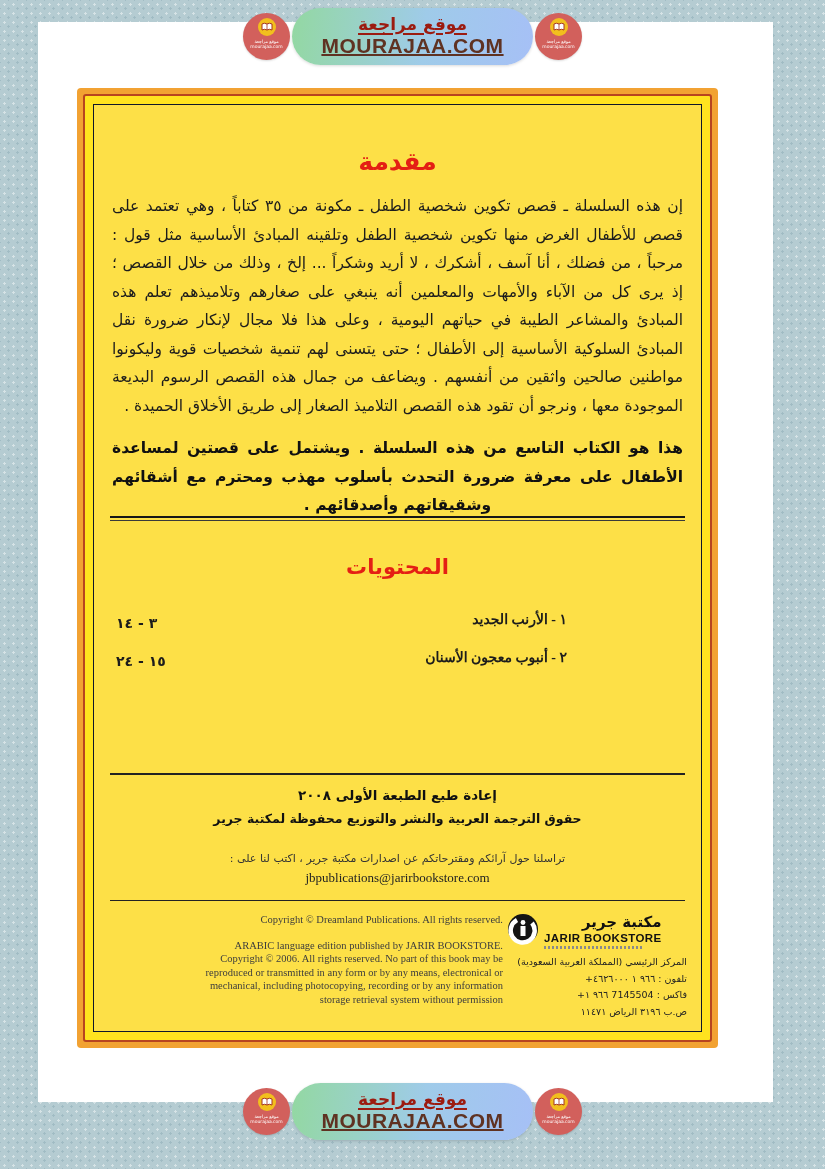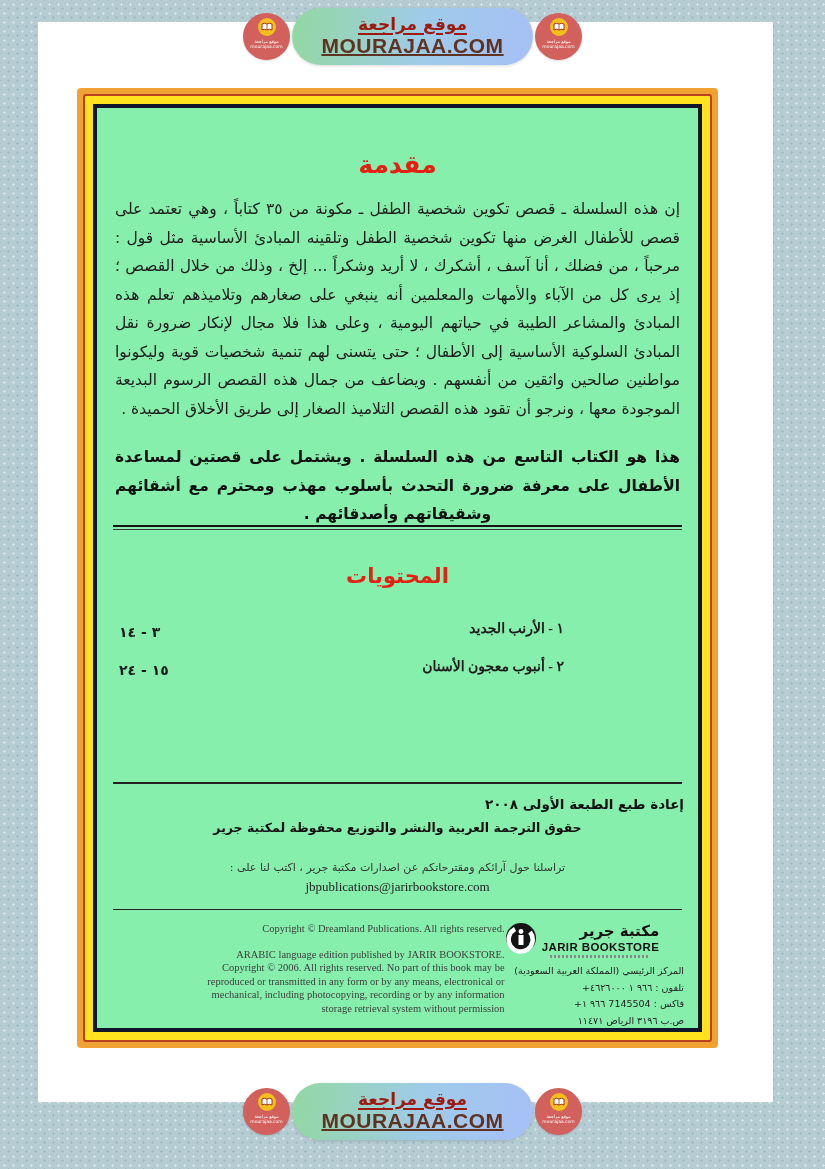--- a/index.html
+++ b/index.html
@@ -19,44 +19,44 @@
   .stamp-icon{width:18px;height:18px;border-radius:50%;background:#f2bf1d;display:flex;align-items:center;justify-content:center;}
   .stamp-text{font-size:4.5px;line-height:5px;color:#fff;text-align:center;margin-top:3px;white-space:nowrap;}
   .pill{width:241px;height:57px;border-radius:29px;display:flex;flex-direction:column;align-items:center;justify-content:center;
         background:linear-gradient(95deg,#93d8a2 0%,#9fcbe9 55%,#a6c0f6 100%);box-shadow:0 1px 3px rgba(0,0,0,.15);}
   .pill-ar{font-size:17px;font-weight:bold;color:#9c1b10;text-decoration:underline;text-decoration-thickness:2px;text-underline-offset:3px;}
   .pill-en{font-size:21px;font-weight:bold;color:#5f3222;text-decoration:underline;text-decoration-thickness:2px;letter-spacing:.5px;font-family:"Liberation Sans",sans-serif;}
   
   .scan-page{position:absolute;left:38px;top:22px;width:735px;height:1080px;background:#ffffff;z-index:1;}
   .frame{position:absolute;left:39px;top:66px;width:641px;height:960px;background:#f2a232;padding:6px;box-sizing:border-box;border-radius:4px;}
   .frame-mid{height:100%;box-sizing:border-box;border:2px solid #b8441f;background:#ffe31f;padding:8px;border-radius:3px;}
-  .frame-inner{height:100%;box-sizing:border-box;border:4px solid #0f172a;background:#86efac;padding:0 14px;direction:rtl;position:relative;}
+  .frame-inner{height:100%;box-sizing:border-box;border:1px solid #0f172a;background:#fde047;padding:0 14px;direction:rtl;position:relative;}
   
   .intro-title{margin:42px 0 0;text-align:center;color:#e41f14;font-size:25px;font-weight:bold;letter-spacing:1px;}
   .body-text{margin:16px 4px 0;font-size:15.5px;line-height:28.5px;text-align:justify;color:#1c1c1c;height:232px;}
-  .body-bold{margin:16px 4px 0;font-size:15.5px;line-height:28.5px;font-weight:bold;text-align:justify;text-align-last:center;color:#111;height:60px;}
+  .body-bold{margin:10px 4px 0;font-size:15.5px;line-height:28.5px;font-weight:bold;text-align:justify;text-align-last:center;color:#111;height:60px;}
   .rule-double{margin:22px 2px 0;height:2px;border-top:2px solid #161616;border-bottom:1px solid #3a3a3a;}
   .contents-title{margin:34px 0 0;text-align:center;color:#e41f14;font-size:21px;font-weight:bold;}
   .toc{margin-top:32px;height:76px;}
   .toc-row{position:relative;height:38px;font-size:14px;font-weight:bold;color:#1c1c1c;}
   .toc-title{position:absolute;right:120px;top:0;font-family:Liberation Serif, serif;}
   .toc-pages{position:absolute;left:8px;top:4px;}
   .pub-rule{height:0;border-top:2px solid #222;margin:0 2px;}
   .pub-rule.top{margin-top:86px;}
-  .pub-l1{margin-top:12px;text-align:right;font-size:13.5px;font-weight:bold;color:#111;}
+  .pub-l1{margin-top:12px;text-align:center;font-size:13.5px;font-weight:bold;color:#111;}
   .pub-l2{margin-top:8px;text-align:center;font-size:12.5px;font-weight:bold;color:#111;}
   .pub-feedback{margin-top:26px;text-align:center;font-size:11px;color:#333;}
   .pub-email{margin-top:5px;text-align:center;font-size:13px;color:#222;font-family:"Liberation Serif",serif;direction:ltr;}
   .pub-rule.bottom{margin-top:14px;border-top-width:1.5px;}
   .bottom-row{margin-top:12px;display:flex;justify-content:space-between;align-items:flex-start;direction:ltr;}
   .copyright{width:395px;font-family:Liberation Serif, serif;font-size:10.5px;line-height:13.5px;color:#3d3d3d;text-align:right;}
   .cp-gap{height:12px;}
   .publisher{width:180px;direction:rtl;color:#222;}
   .brand{display:flex;direction:ltr;align-items:flex-start;gap:5px;margin-bottom:5px;}
-  .brand-col{display:flex;flex-direction:column;align-items:center;}
+  .brand-col{display:flex;flex-direction:column;align-items:flex-start;}
   .brand-ar{font-size:15px;font-weight:bold;color:#111;letter-spacing:2px;align-self:flex-end;}
   .brand-en{font-size:11.5px;font-weight:bold;font-family:"Liberation Sans",sans-serif;letter-spacing:.4px;color:#111;margin-top:1px;}
   .brand-smudge{height:3px;width:100px;margin-top:2px;background:repeating-linear-gradient(90deg,#8a8a8a 0 2px,transparent 2px 4px);}
   .contact-line{font-size:9.5px;line-height:16.5px;text-align:right;white-space:nowrap;}
   .num{direction:ltr;unicode-bidi:embed;display:inline-block;}
 </style>
 </head>
 <body>
 
 <div class="banner top">

